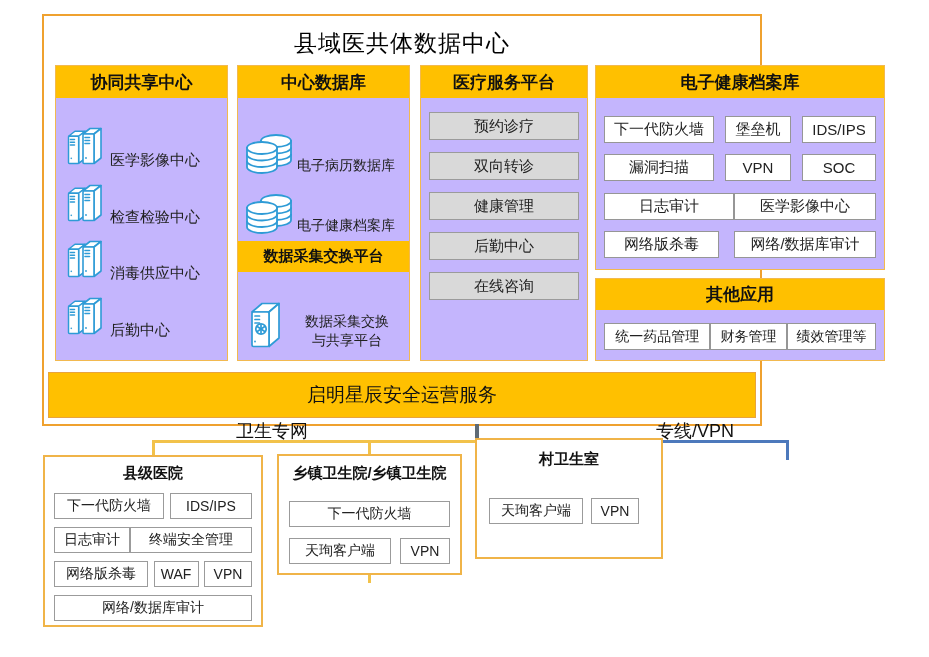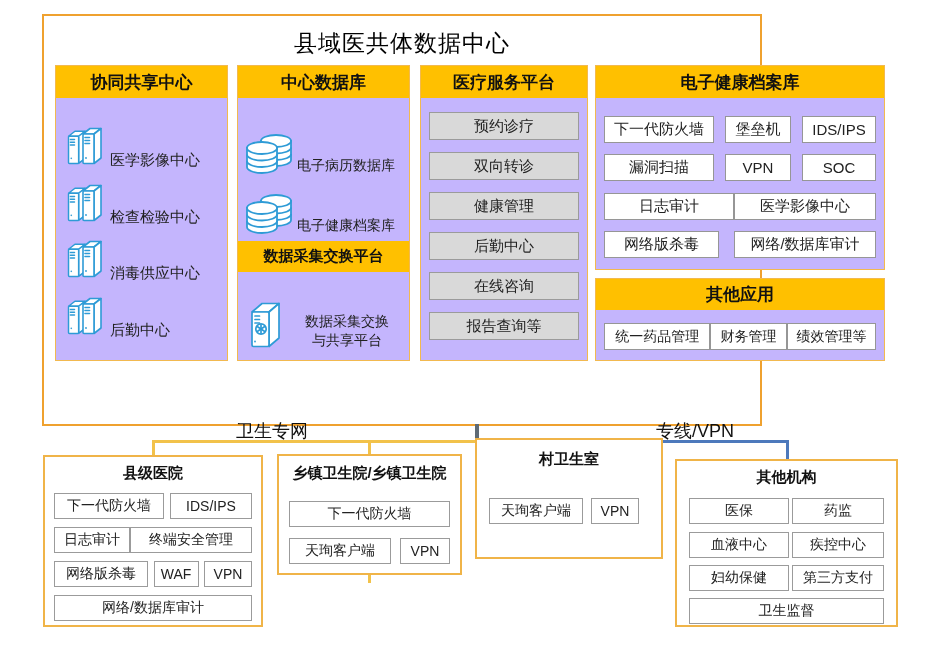--- a/index.html
+++ b/index.html
@@ -158,21 +158,20 @@
       </div>
     </div>
 
     <div class="panel" style="left:376px;top:49px;width:168px;height:296px">
       <div class="panel-hdr">医疗服务平台</div>
       <div class="gray-btn" style="top:46px">预约诊疗</div>
       <div class="gray-btn" style="top:86px">双向转诊</div>
       <div class="gray-btn" style="top:126px">健康管理</div>
       <div class="gray-btn" style="top:166px">后勤中心</div>
       <div class="gray-btn" style="top:206px">在线咨询</div>
-      <div class="gray-btn" style="top:246px">报告查询等</div>
     </div>
 
     <div class="panel" style="left:551px;top:49px;width:290px;height:205px">
       <div class="panel-hdr">电子健康档案库</div>
       <div class="chip-row" style="top:50px">
         <span class="chip" style="width:110px">下一代防火墙</span>
         <span class="chip" style="width:66px">堡垒机</span>
         <span class="chip" style="width:74px">IDS/IPS</span>
       </div>
       <div class="chip-row" style="top:88px">
@@ -192,20 +191,21 @@
 
     <div class="panel" style="left:551px;top:262px;width:290px;height:83px">
       <div class="panel-hdr" style="height:31px">其他应用</div>
       <div class="chip-row" style="top:44px">
         <span class="chip" style="width:111px;font-size:14px">统一药品管理</span>
         <span class="chip" style="width:80px;font-size:14px">财务管理</span>
         <span class="chip" style="width:93px;font-size:14px">绩效管理等</span>
       </div>
     </div>
 
+    <div class="opsbar">启明星辰安全运营服务</div>
   </div>
 
   <div class="line ld" style="left:475px;top:424px;width:4px;height:17px"></div>
   <div class="line ly" style="left:152px;top:440px;width:416px;height:3px"></div>
   <div class="line ly" style="left:152px;top:443px;width:3px;height:12px"></div>
   <div class="line ly" style="left:368px;top:443px;width:3px;height:11px"></div>
   <div class="line ly" style="left:566px;top:443px;width:3px;height:11px"></div>
   <div class="line ly" style="left:368px;top:574px;width:3px;height:9px"></div>
   <div class="line lb" style="left:477px;top:440px;width:312px;height:3px"></div>
   <div class="line lb" style="left:786px;top:443px;width:3px;height:17px"></div>
@@ -244,32 +244,14 @@
   </div>
 
   <div class="org-box" style="left:475px;top:438px;width:188px;height:121px">
     <div class="org-title" style="top:10px">村卫生室</div>
     <div class="org-row" style="left:12px;right:22px;top:58px;justify-content:flex-start;gap:8px">
       <span class="chip2" style="width:102px">天珣客户端</span>
       <span class="chip2" style="width:52px">VPN</span>
     </div>
   </div>
 
-  <div class="org-box" style="left:675px;top:459px;width:223px;height:168px">
-    <div class="org-title" style="top:7px">其他机构</div>
-    <div class="org-row" style="left:12px;right:12px;top:37px">
-      <span class="chip2" style="width:100px">医保</span>
-      <span class="chip2" style="width:92px">药监</span>
-    </div>
-    <div class="org-row" style="left:12px;right:12px;top:71px">
-      <span class="chip2" style="width:100px">血液中心</span>
-      <span class="chip2" style="width:92px">疾控中心</span>
-    </div>
-    <div class="org-row" style="left:12px;right:12px;top:104px">
-      <span class="chip2" style="width:100px">妇幼保健</span>
-      <span class="chip2" style="width:92px">第三方支付</span>
-    </div>
-    <div class="org-row" style="left:12px;right:12px;top:137px">
-      <span class="chip2" style="width:100%">卫生监督</span>
-    </div>
-  </div>
 
 </div>
 
 </body></html>

